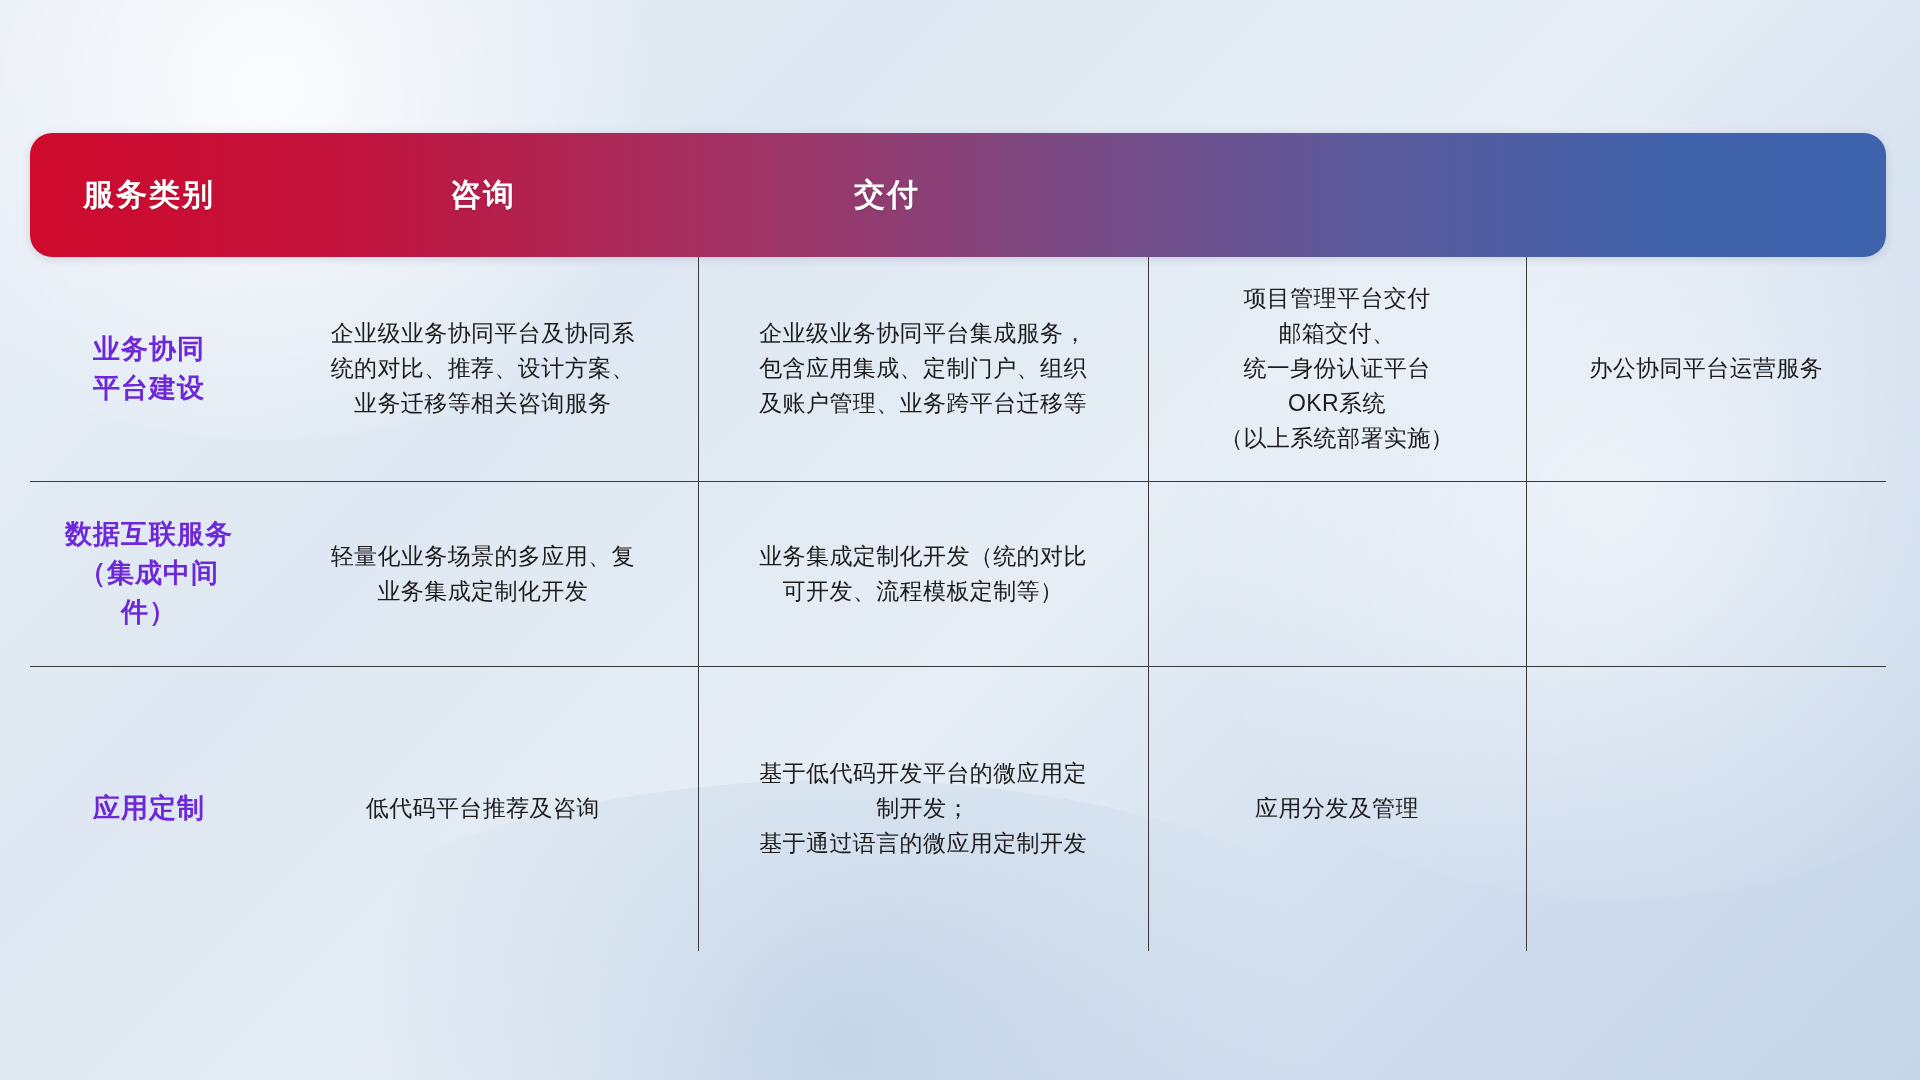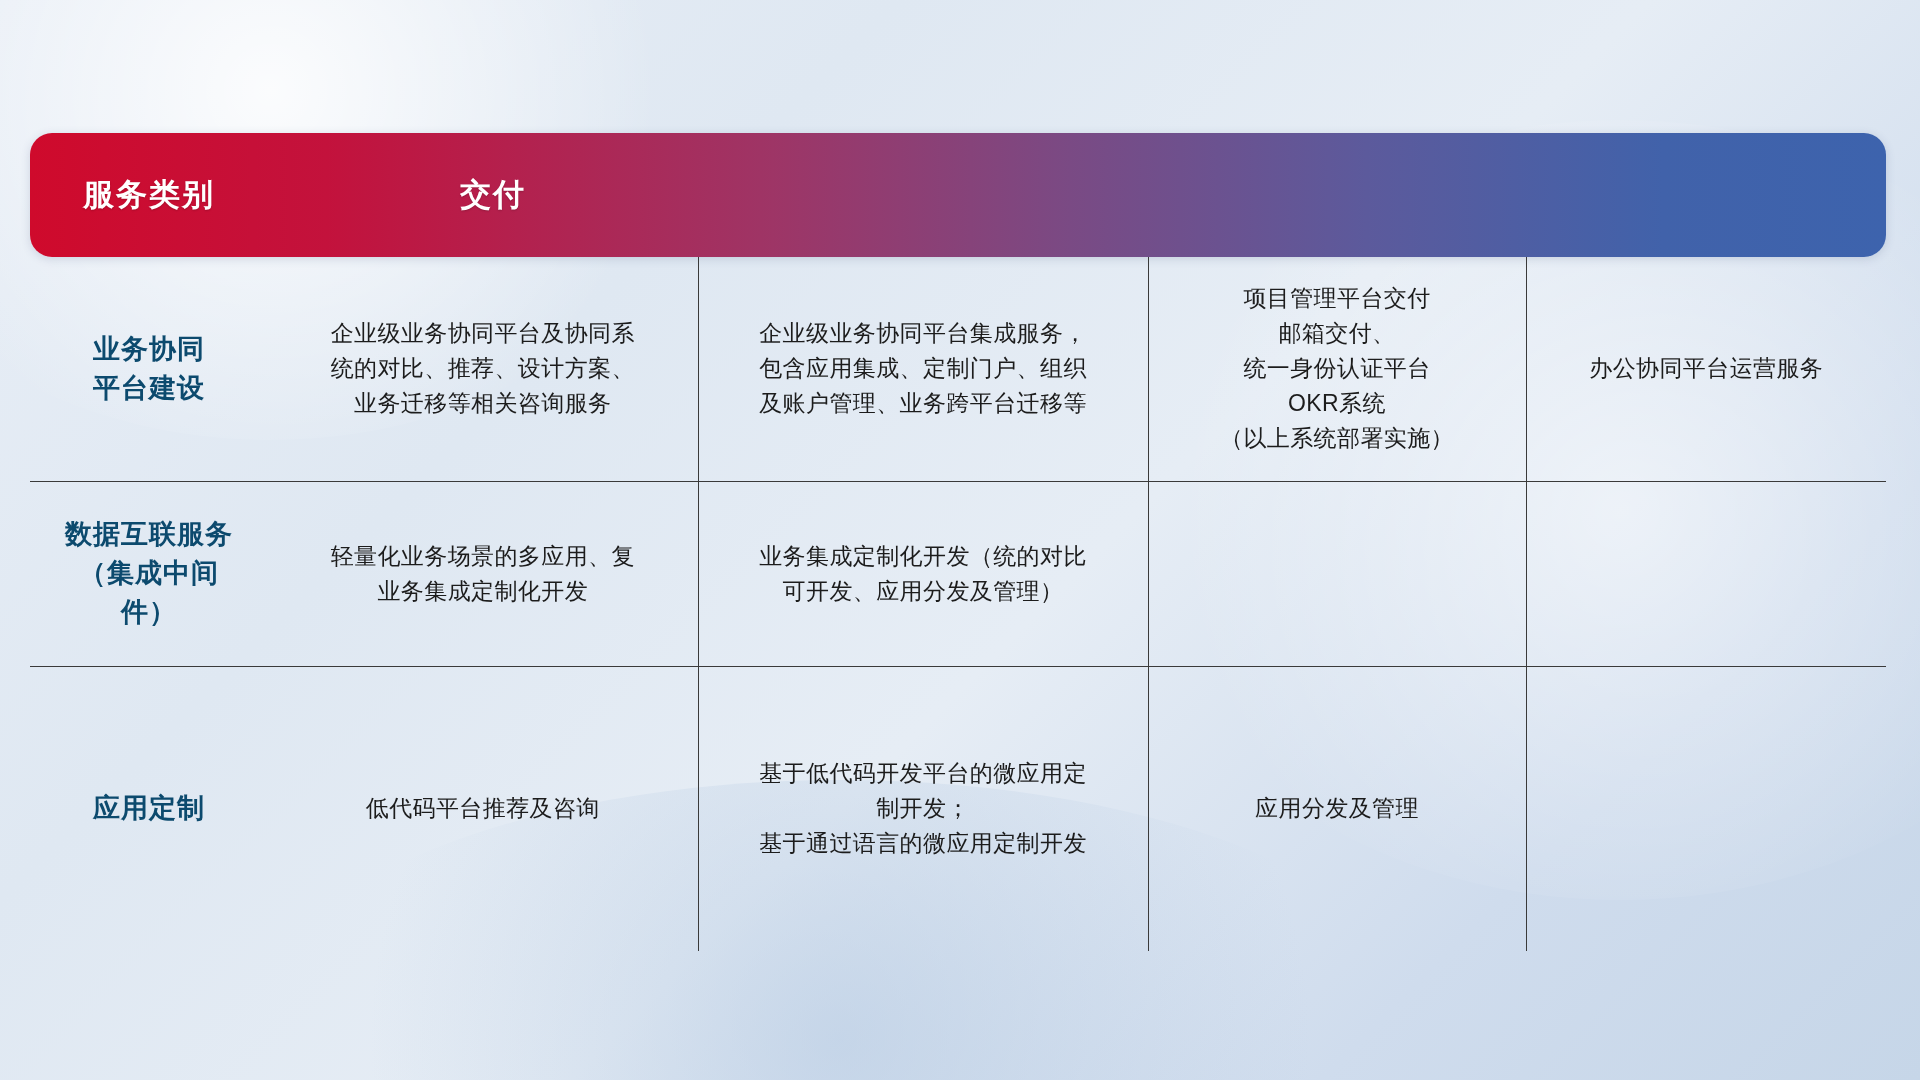--- a/index.html
+++ b/index.html
@@ -53,21 +53,20 @@
     background: linear-gradient(90deg, #cf0a2c 0%, #c3123c 16%, #9e3566 40%, #7a4a84 56%, #5c5a9c 72%, #4162aa 88%, #3d63ad 100%);
     box-shadow: 0 2px 10px rgba(60,80,120,0.18);
   }
   .header-cells {
     position: relative;
     z-index: 2;
     display: flex;
     width: 1856px;
     height: 124px;
     align-items: center;
-    gap: 36px;
   }
   .header-cells .hc {
     color: #ffffff;
     font-size: 31px;
     font-weight: bold;
     text-align: center;
     letter-spacing: 2px;
     text-shadow: 0 1px 2px rgba(0,0,0,0.18);
   }
   .col1 { width: 238px; }
@@ -102,21 +101,21 @@
   }
   table.body-table tr:last-child td {
     border-bottom: none;
   }
   table.body-table td:last-child {
     border-right: none;
     margin-top: 35px;
   }
   table.body-table td.cat {
     border-right: none;
-    color: #0c4a6e;
+    color: #6d28d9;
     font-weight: bold;
     font-size: 27px;
     letter-spacing: 1px;
     line-height: 1.45;
   }
   .row-1 { height: 224px; }
   .row-2 { height: 185px; }
   .row-3 { height: 285px; }
 
   .cell-line { display: block; }
@@ -126,20 +125,21 @@
 
 <div class="bg-glow-a"></div>
 <div class="bg-glow-b"></div>
 <div class="bg-glow-c"></div>
 
 <div class="table-wrap">
 
   <div class="header-band"></div>
   <div class="header-cells">
     <div class="hc col1">服务类别</div>
+    <div class="hc col2">咨询</div>
     <div class="hc col4">交付</div>
   </div>
 
   <div class="body-area">
     <table class="body-table">
       <colgroup>
         <col style="width:238px">
         <col style="width:430px">
         <col style="width:450px">
         <col style="width:378px">
@@ -177,21 +177,21 @@
           <td class="cat">
             <span class="cell-line">数据互联服务</span>
             <span class="cell-line">（集成中间件）</span>
           </td>
           <td>
             <span class="cell-line">轻量化业务场景的多应用、复</span>
             <span class="cell-line">业务集成定制化开发</span>
           </td>
           <td>
             <span class="cell-line">业务集成定制化开发（统的对比</span>
-            <span class="cell-line">可开发、应用分发及管理）</span>
+            <span class="cell-line">可开发、流程模板定制等）</span>
           </td>
           <td></td>
           <td></td>
         </tr>
 
         <tr class="row-3">
           <td class="cat">
             <span class="cell-line">应用定制</span>
           </td>
           <td>

